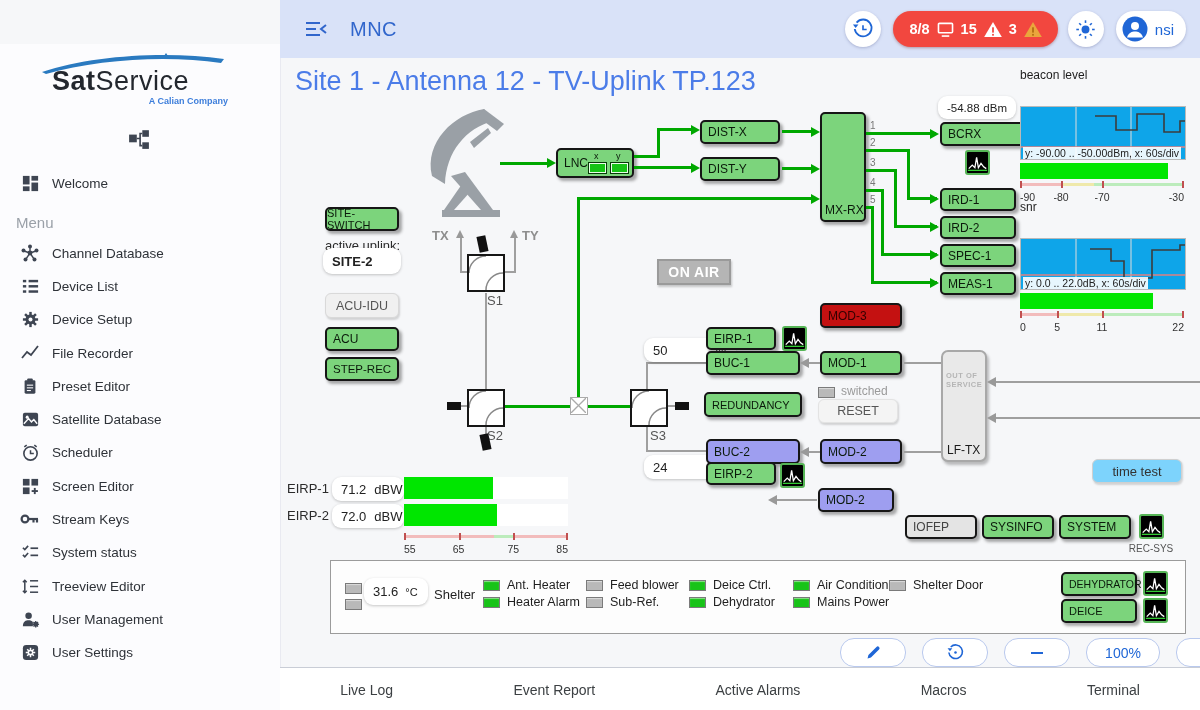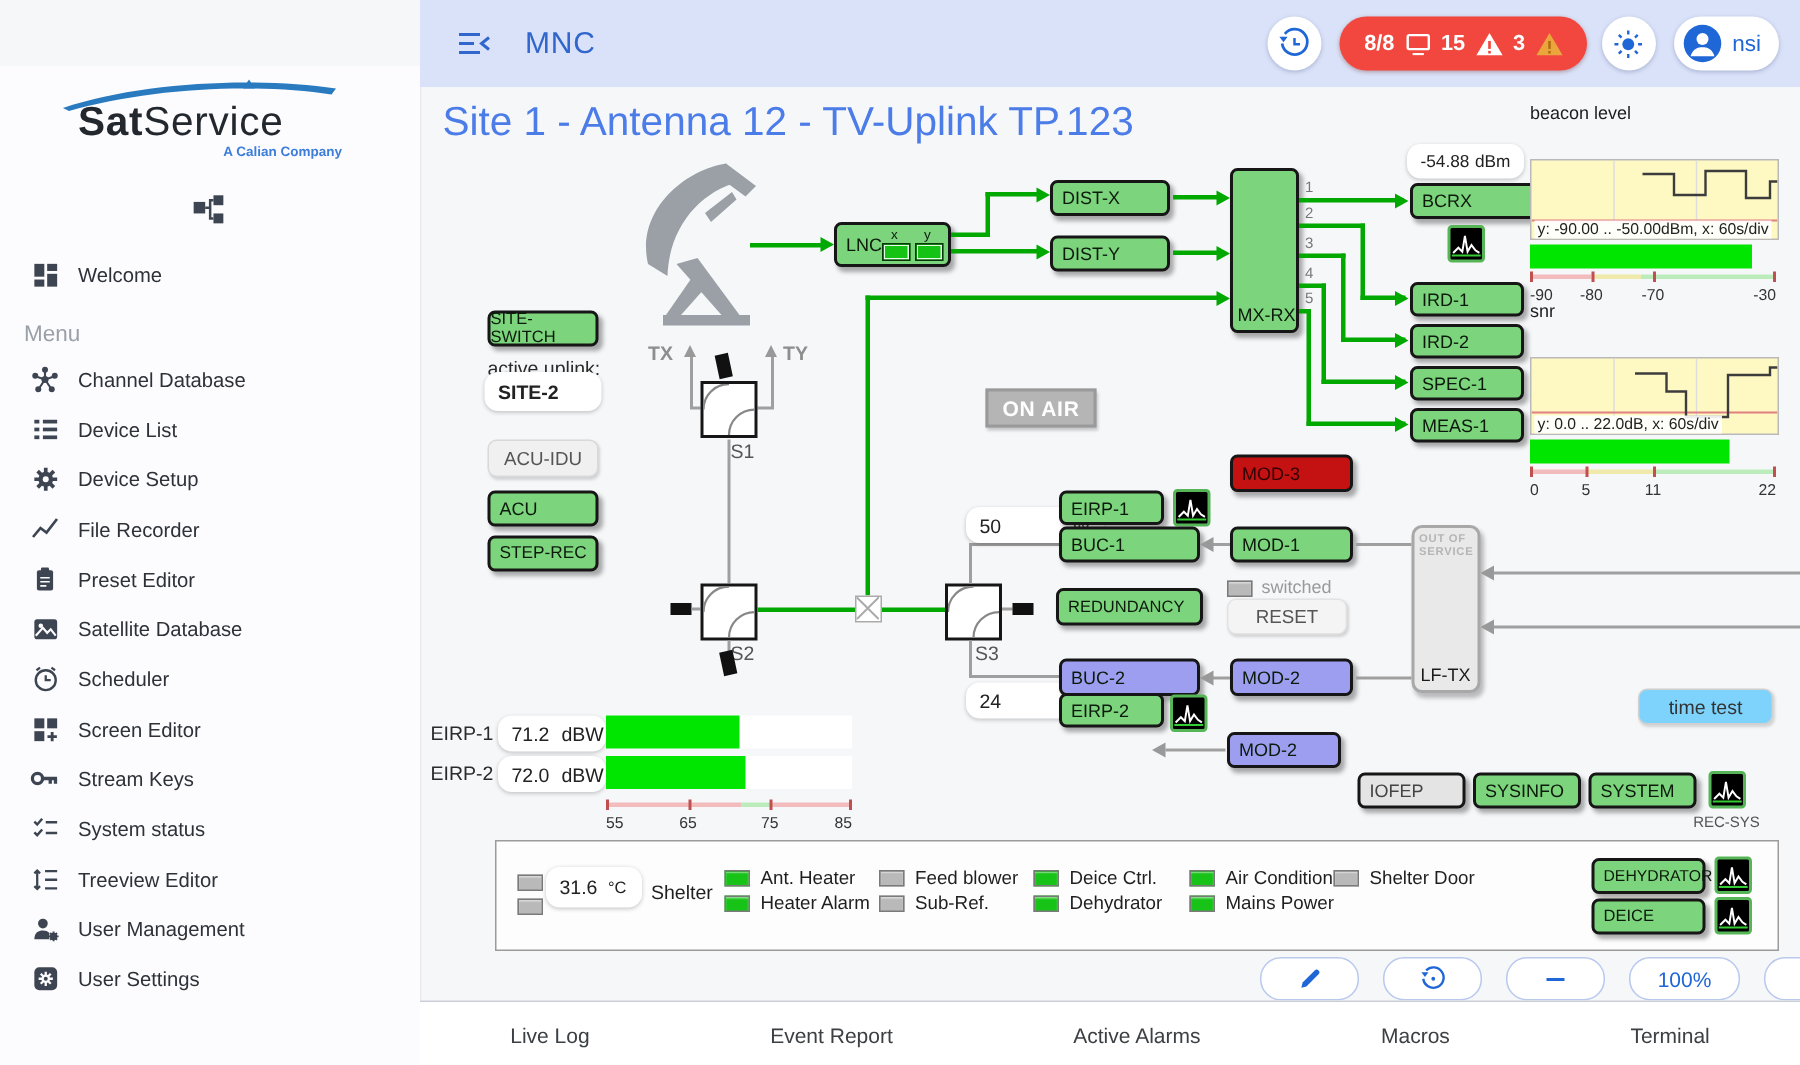--- a/index.html
+++ b/index.html
@@ -37,36 +37,36 @@
   .agl{position:absolute;width:0;height:0;border-top:5px solid transparent;border-bottom:5px solid transparent;border-right:9px solid #999;}
   .agu{position:absolute;width:0;height:0;border-left:4.5px solid transparent;border-right:4.5px solid transparent;border-bottom:8px solid #999;}
   .swbox{position:absolute;width:38px;height:38px;background:#fff;border:2px solid #161616;box-sizing:border-box;}
   .swlbl{position:absolute;font-size:13px;color:#555;}
   .load{position:absolute;background:#111;}
   .spec{position:absolute;width:25px;height:25px;background:#000;border:2px solid #56b556;border-radius:3px;box-sizing:border-box;}
   .led{width:15px;height:9px;background:#18c318;border:1px solid #7a7a7a;box-shadow:inset 0 1px 1px rgba(255,255,255,.5);}
   .led.off{background:#b9b9b9;}
   .chart{position:absolute;width:168px;}
   .chart-title{font-size:12px;color:#1d1d1d;margin-bottom:1px;}
-  .chart-box{position:relative;width:164px;background:#fef9c3;border:1px solid #b9b9b9;margin-top:24px;}
+  .chart-box{position:relative;width:164px;background:#0ea5e9;border:1px solid #b9b9b9;margin-top:24px;}
   .chart-cap{position:absolute;left:2px;bottom:0;font-size:10.5px;color:#222;background:rgba(255,255,255,.9);padding:0 2px;white-space:nowrap;}
   .cbar{height:16px;background:#00e600;margin-top:3px;}
   .scale{position:relative;height:3px;margin-top:4px;}
   .tick{position:absolute;top:-2px;width:2px;height:7px;background:#c05050;}
   .slbl{position:absolute;top:8px;font-size:10.5px;color:#333;}
   .shelter{position:absolute;left:330px;top:560px;width:856px;height:74px;border:1px solid #9b9b9b;background:#fdfdfd;box-sizing:border-box;}
   .ind{position:absolute;display:flex;align-items:center;gap:7px;font-size:12.5px;color:#1f1f1f;}
   .pill-btn{height:27px;border:1.5px solid #b9c9ee;border-radius:14px;background:#fff;display:flex;align-items:center;justify-content:center;min-width:64px;cursor:pointer;color:#1f66d6;font-size:14px;}
   .ctl-row{position:absolute;left:840px;top:638px;display:flex;gap:16px;}
   .tabbar{position:absolute;left:280px;top:667px;width:920px;height:43px;background:#fff;border-top:1px solid #c9cdd6;display:flex;align-items:center;justify-content:space-around;}
   .tab{font-size:14px;color:#3c4043;cursor:pointer;}
   .pnum{position:absolute;font-size:10px;color:#777;}
   .onair{position:absolute;left:657px;top:259px;width:74px;height:26px;background:#b5b5b5;border:2px solid #9a9a9a;color:#fff;font-weight:bold;font-size:14px;letter-spacing:.5px;display:flex;align-items:center;justify-content:center;box-shadow:1px 2px 2px rgba(0,0,0,.2);box-sizing:border-box;}
   .lftx{position:absolute;left:941px;top:350px;width:46px;height:112px;background:#e9e9e9;border:2px solid #a8a8a8;border-radius:7px;box-shadow:2px 3px 3px rgba(0,0,0,.25);box-sizing:border-box;}
-  .lftx .oos{font-size:7.5px;font-weight:bold;color:#b5b5b5;padding:3px 0 0 3px;line-height:1.15;letter-spacing:.5px;width:36px;}
+  .lftx .oos{font-size:7.5px;font-weight:bold;color:#b5b5b5;padding:20px 0 0 3px;line-height:1.15;letter-spacing:.5px;width:36px;}
   .lftx .nm{position:absolute;left:4px;bottom:3px;font-size:12px;color:#1b1b1b;}
 </style>
 </head>
 <body>
 
 <div id="app">
 
   <div class="sidebar">
     <div class="logo">
       <svg class="abs" style="left:8px;top:0" width="190" height="24" viewBox="0 0 190 24">

